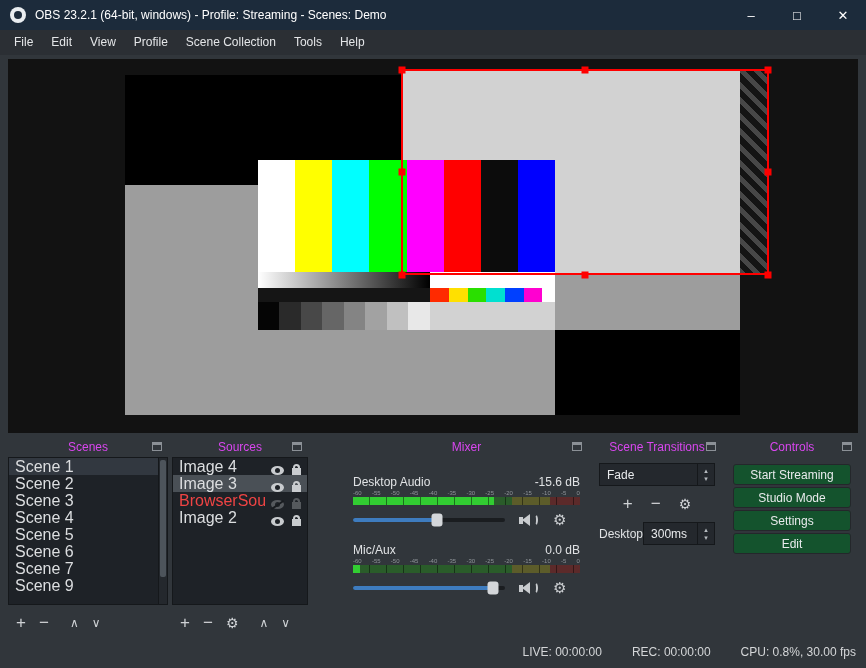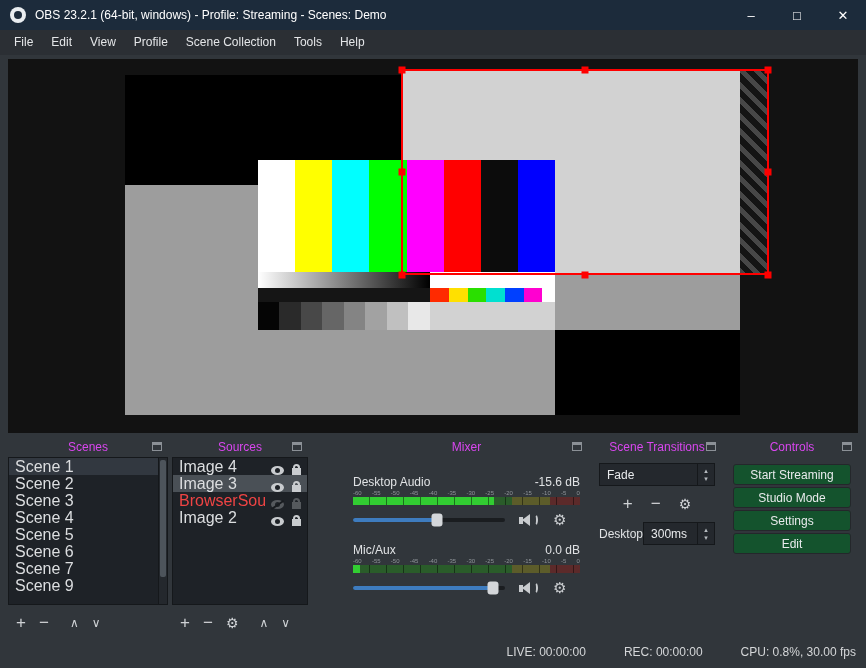--- a/index.html
+++ b/index.html
@@ -98,21 +98,21 @@
   .tbtns .tb{margin:0 9px}
   .dur-row{display:flex;align-items:center;margin-top:11px}
   .dur-label{font-size:12px;color:#e0e2e4}
   .spin{margin-left:auto;width:74px;height:23px;background:#24282d;border:1px solid #15181b;display:flex;align-items:center;padding-left:7px;position:relative;font-size:12px}
 
   
   .ctrl-body{position:absolute;left:7px;right:7px;top:27px}
   .ctrl-btn{height:21px;margin-bottom:2px;background:#14532d;border:1px solid #24272b;border-radius:3px;display:flex;align-items:center;justify-content:center;font-size:12px;color:#e8eaec}
 
   
-  .statusbar{position:absolute;right:10px;top:645px;display:flex;gap:38px;font-size:12px;color:#d4d6d8;white-space:nowrap}
+  .statusbar{position:absolute;right:10px;top:645px;display:flex;gap:30px;font-size:12px;color:#d4d6d8;white-space:nowrap}
 </style>
 </head>
 <body>
 
 <div class="titlebar">
   <span class="obs-logo">
       <i></i>
     </span>
   <span class="title-text">OBS 23.2.1 (64-bit, windows) - Profile: Streaming - Scenes: Demo</span>
   <div class="win-btns">

